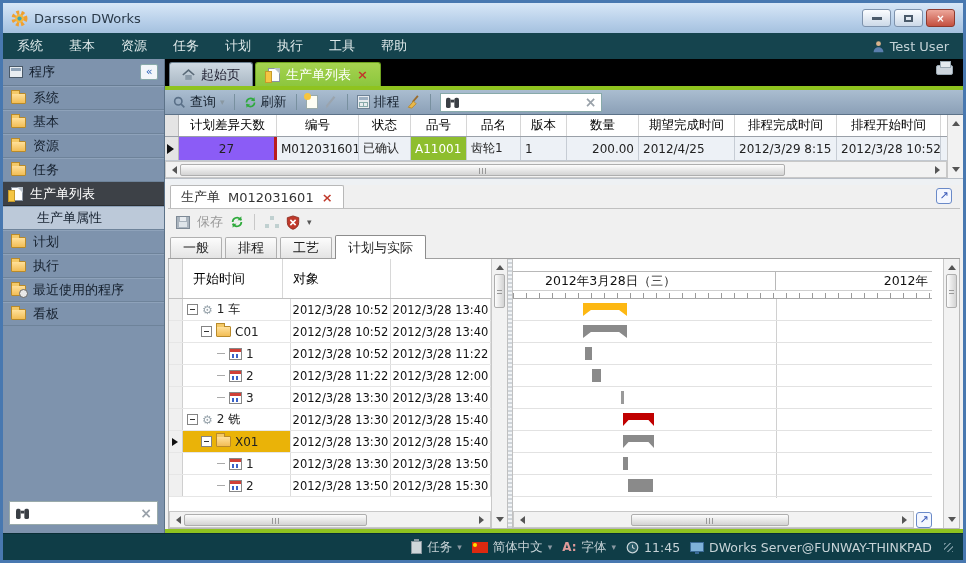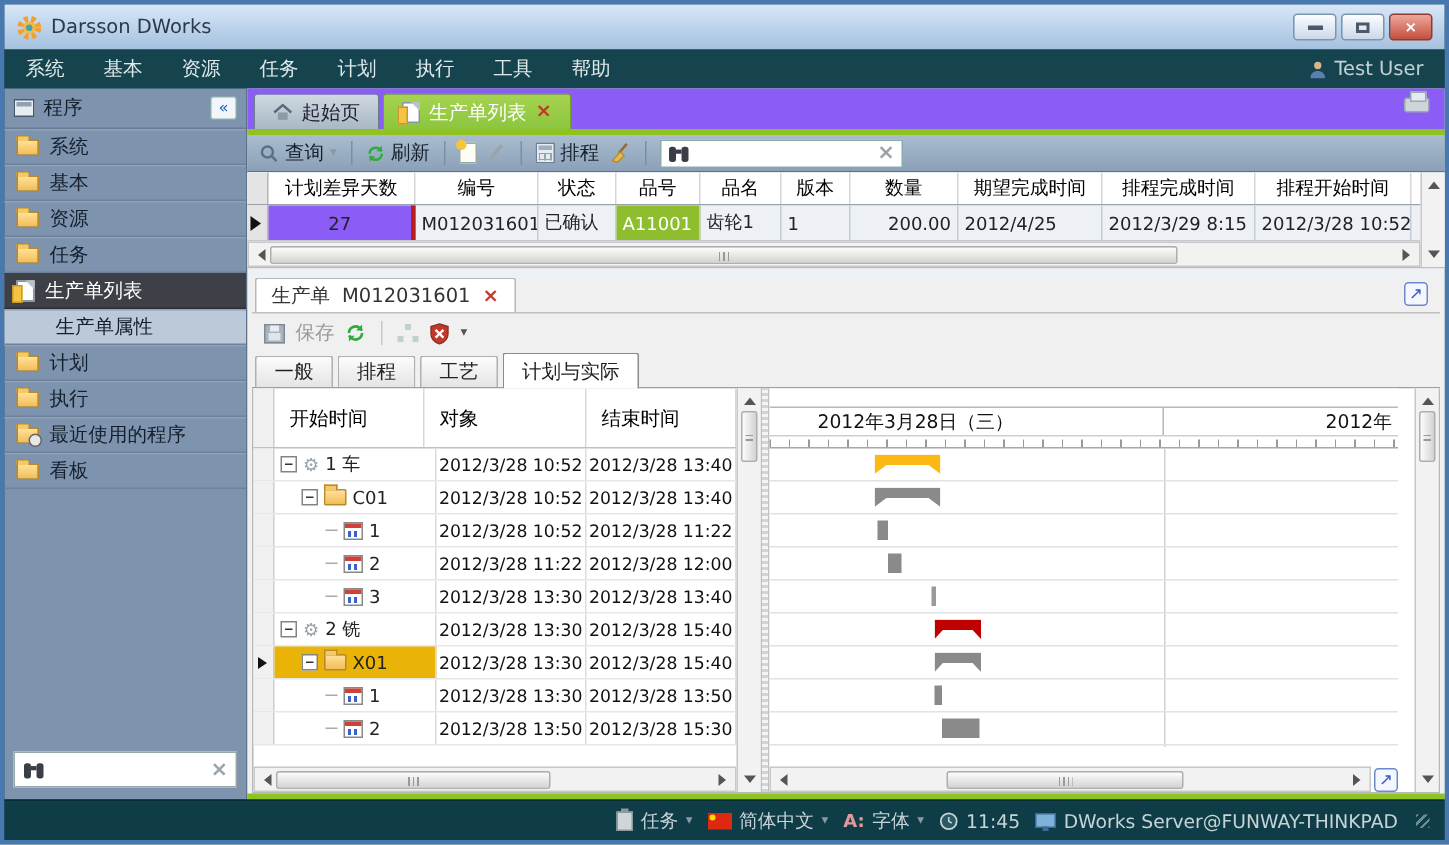--- a/index.html
+++ b/index.html
@@ -65,21 +65,21 @@
   .icon-cal::after { content:""; position:absolute; left:2px; right:2px; top:5px; height:4px;
                      background:repeating-linear-gradient(90deg,#3a62c8 0 2px,transparent 2px 4px); }
   .expbox { width:11px; height:11px; flex:0 0 auto; border:1px solid #848484; background:#fff; position:relative; }
   .expbox::after { content:""; position:absolute; left:2px; right:2px; top:4px; height:1px; background:#333; }
   .caret { font-size:9px; color:#8a98a2; }
   .stub { width:8px; height:1px; background:#aaa; flex:0 0 auto; }
 
   
   .main { flex:1 1 auto; display:flex; flex-direction:column; min-width:0; background:#eef1f4; }
 
-  .tabstrip { height:27px; background:#8b5cf6; display:flex; align-items:flex-end; padding-left:4px; flex:0 0 auto; position:relative; }
+  .tabstrip { height:27px; background:#000000; display:flex; align-items:flex-end; padding-left:4px; flex:0 0 auto; position:relative; }
   .tab { height:24px; display:flex; align-items:center; gap:6px; padding:0 12px; margin-right:2px;
          background:linear-gradient(#cfd9e2,#a9b8c4); border:1px solid #6a7e8e; border-bottom:none;
          border-radius:3px 3px 0 0; font-size:13px; color:#223; }
   .tab.active { background:linear-gradient(#a6d34f,#8cc63e); color:#fff; border-color:#6fa320; }
   .tab-close { color:#c0392b; font-weight:bold; font-size:13px; background:rgba(255,255,255,.0); }
   .printer { position:absolute; right:10px; top:6px; width:17px; height:10px; background:#cdd5dc;
              border:1px solid #9aa8b2; border-radius:2px; }
   .printer::before { content:""; position:absolute; top:-5px; left:3px; width:9px; height:5px; background:#e5eaee; border:1px solid #9aa8b2; }
   .greenline { height:4px; background:#8fc31f; flex:0 0 auto; }
 
@@ -453,21 +453,20 @@
         </div>
 
         <div class="doc-content">
 
           <div class="tree-panel">
             <div class="tree-main">
               <div class="tree-head">
                 <div class="tmark"></div>
                 <div class="th" style="width:100px">开始时间</div>
                 <div class="th" style="width:108px">对象</div>
-                <div class="th" style="width:100px">结束时间</div>
               </div>
 
               <div class="trow">
                 <div class="tcell tmark"></div>
                 <div class="tcell tobj">
                   <span class="expbox"></span>
                   <span class="gear-glyph">⚙</span>
                   <span>1 车</span>
                 </div>
                 <div class="tcell ttime">2012/3/28 10:52</div>

